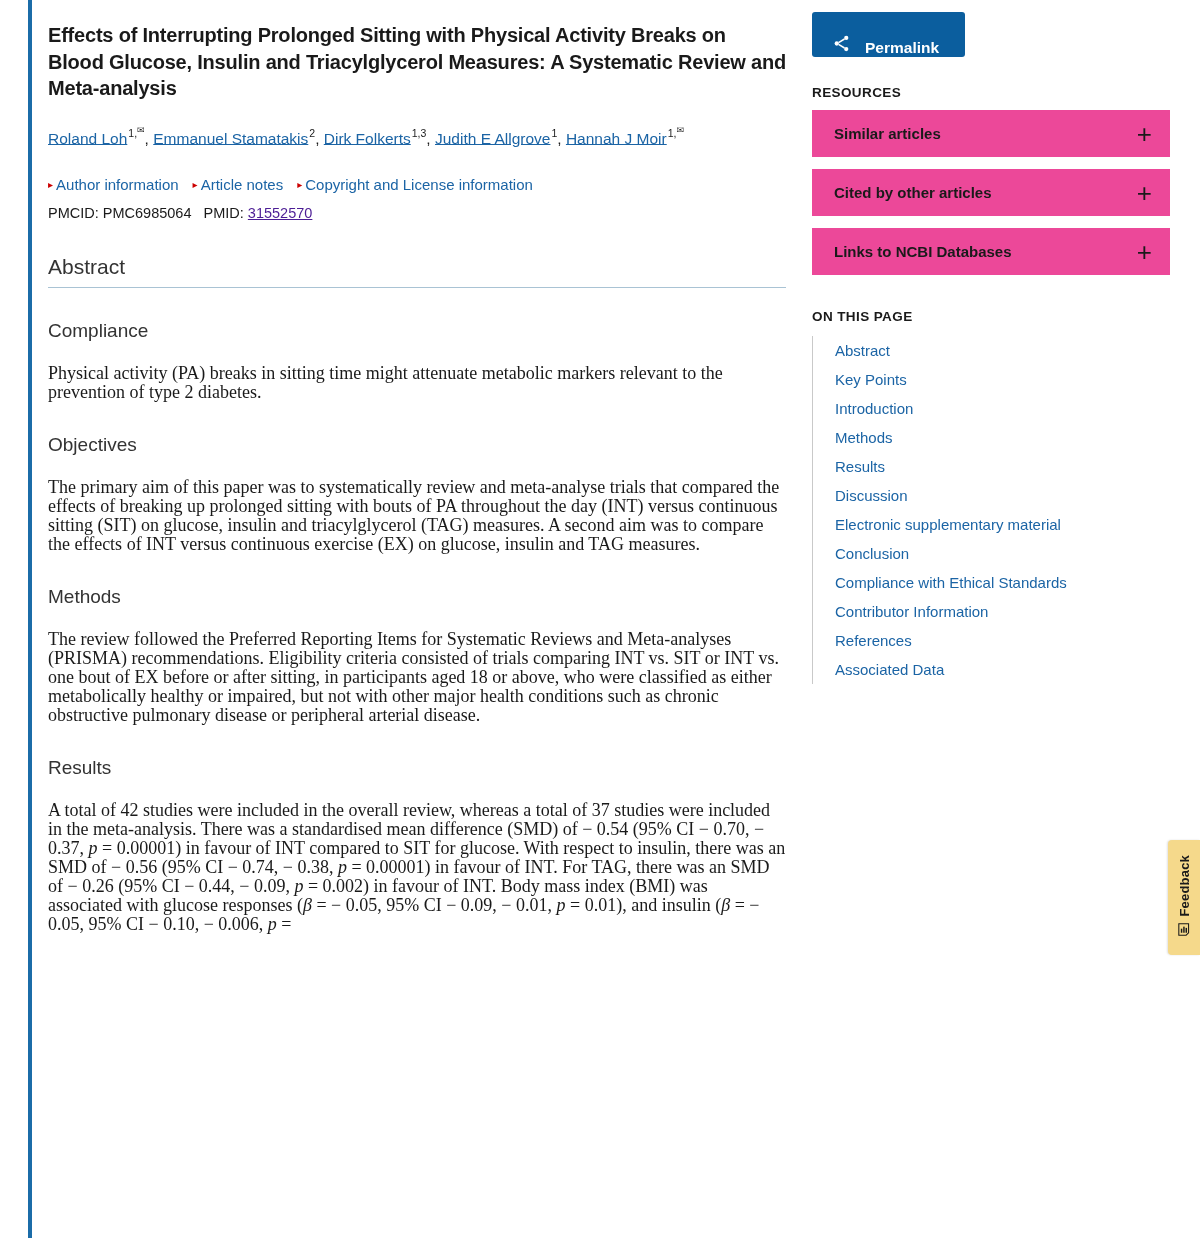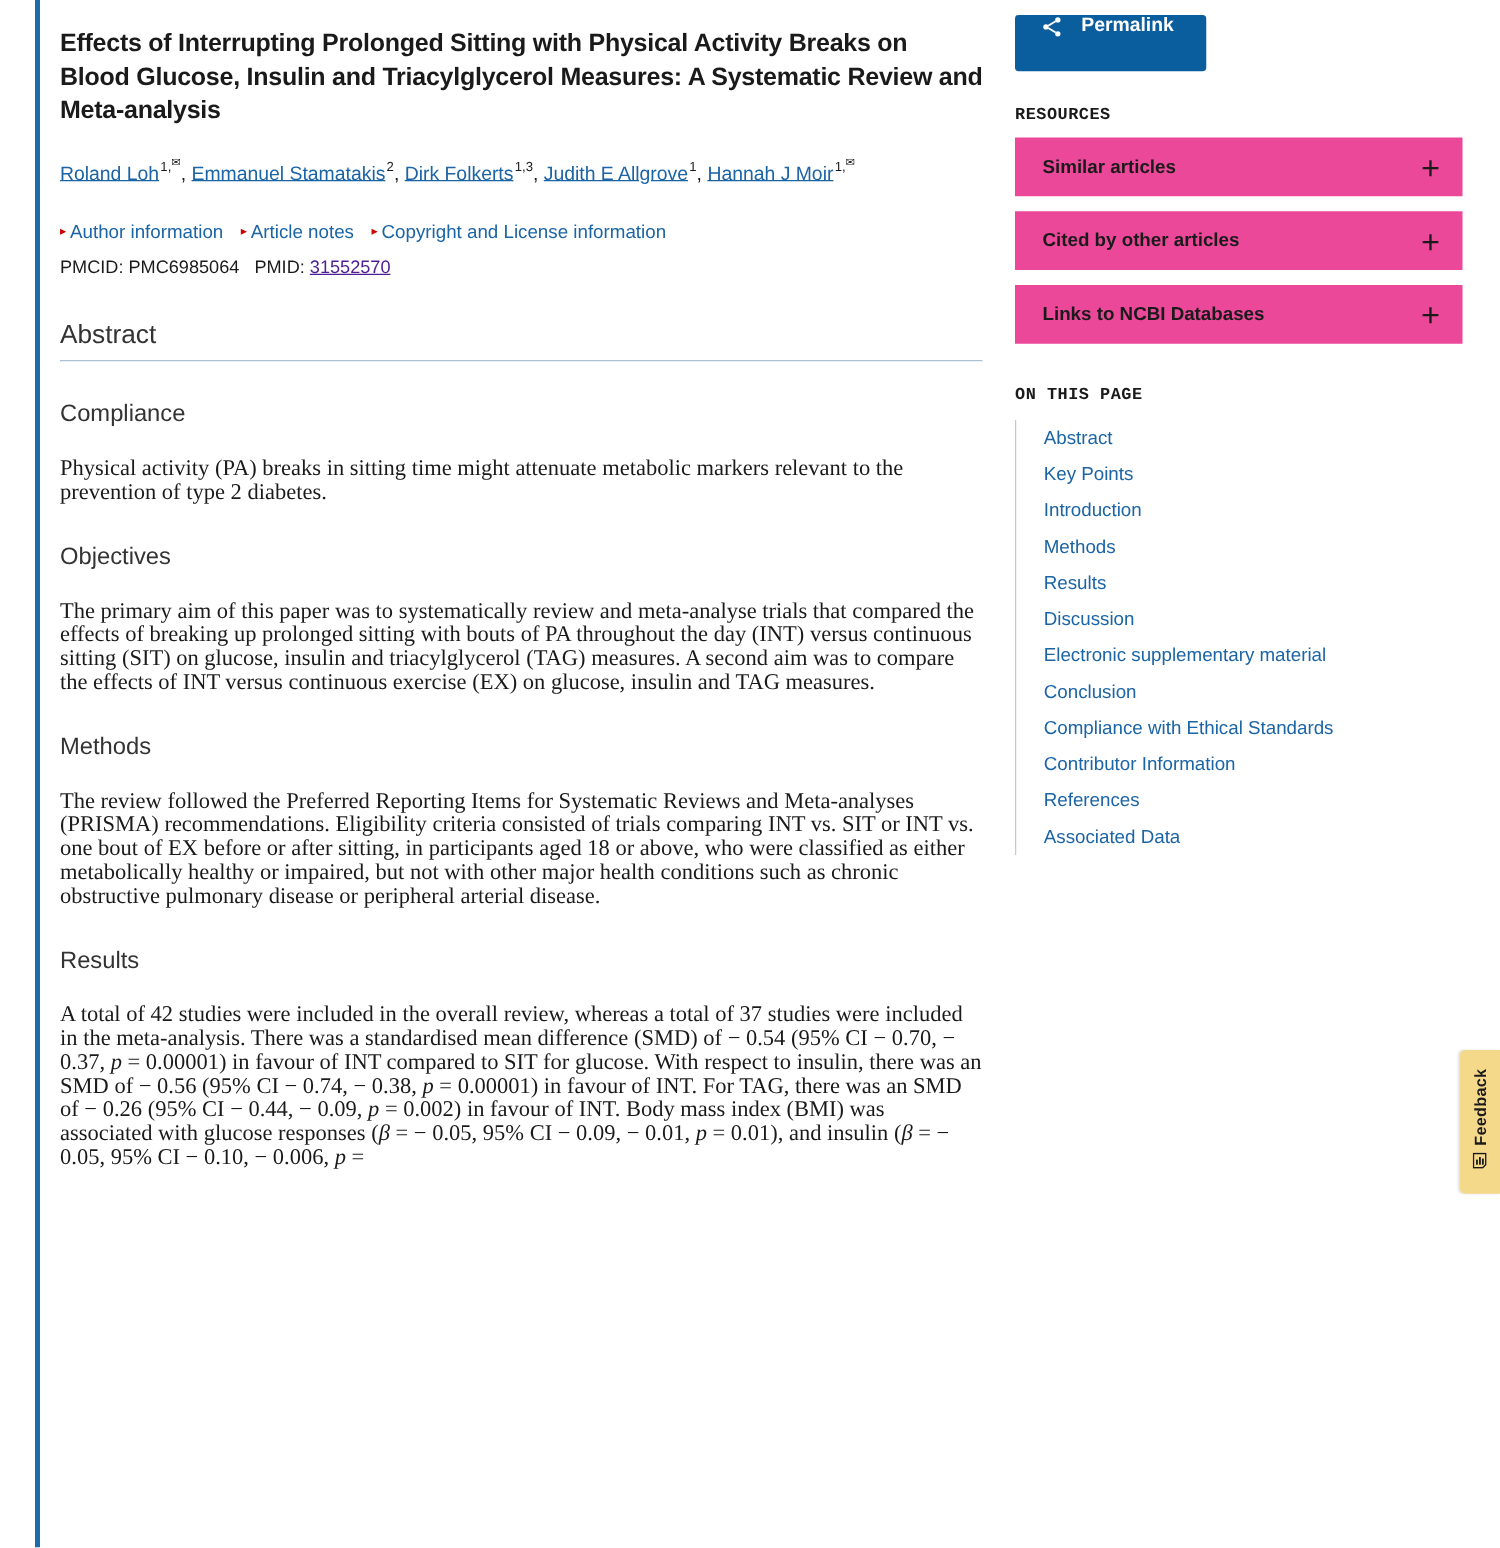--- a/index.html
+++ b/index.html
@@ -132,38 +132,38 @@
 
   
   #sidebar {
     width: 400px;
     flex: 0 0 auto;
     padding: 12px 30px 0 12px;
   }
 
   .permalink-button {
     display: inline-flex;
-    align-items: flex-start;
+    align-items: flex-end;
     gap: 14px;
     background: #0b5e9e;
     color: #ffffff;
     border: none;
     border-radius: 3px;
     padding: 0 26px 0 20px;
     height: 45px;
     font-family: "Liberation Sans", sans-serif;
     font-size: 15.5px;
     font-weight: bold;
     cursor: pointer;
     margin-bottom: 28px;
   }
   .share-icon { display: block; }
 
   .side-section-title {
-    font-family: Liberation Mono, monospace;
+    font-family: Liberation Sans, sans-serif;
     font-size: 13.5px;
     font-weight: bold;
     letter-spacing: 0.4px;
     color: #1a1a1a;
     margin: 0 0 10px 0;
   }
 
   .accordion-item {
     background: #ec4899;
     height: 47px;

